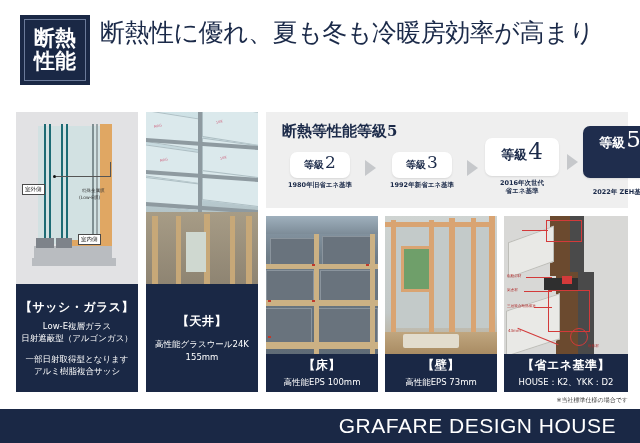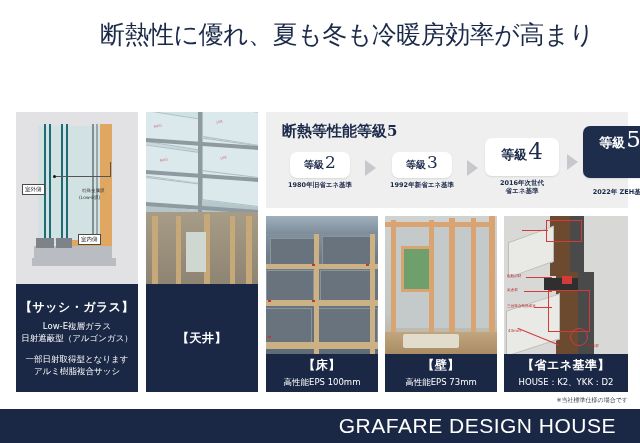--- a/index.html
+++ b/index.html
@@ -18,21 +18,21 @@
   }
   .badge-inner{
     width:60px;height:60px;border:1px solid #6b7a99;
     display:flex;flex-direction:column;align-items:center;justify-content:center;
     line-height:1.08;
   }
   .badge-line{color:#ffffff;font-size:21px;font-weight:bold;letter-spacing:0px;}
   .headline{position:absolute;left:100px;top:18px;width:530px;}
   .headline-line{
     font-size:25px;line-height:1.32;color:#1b2a49;letter-spacing:-0.5px;
-    font-family:Liberation Sans, sans-serif;white-space:nowrap;
+    font-family:Liberation Mono, monospace;white-space:nowrap;
   }
   
   .card{position:absolute;}
   .photo{position:relative;overflow:hidden;background:#d9dde2;}
   .cap{
     background:#1a2845;color:#ffffff;text-align:center;
     display:flex;flex-direction:column;align-items:center;justify-content:center;
   }
   .cap-title{font-size:12px;font-weight:bold;letter-spacing:0.5px;}
   .cap-sub{font-size:8.5px;line-height:1.45;margin-top:4px;}
@@ -119,20 +119,26 @@
     font-family:"Liberation Sans",sans-serif;
   }
   .note{
     position:absolute;right:12px;bottom:38px;font-size:6px;color:#333;white-space:nowrap;
   }
 </style>
 </head>
 <body>
 
 <div class="header">
+  <div class="badge">
+    <div class="badge-inner">
+      <span class="badge-line">断熱</span>
+      <span class="badge-line">性能</span>
+    </div>
+  </div>
   <div class="headline">
     <div class="headline-line">断熱性に優れ、夏も冬も冷暖房効率が高まり</div>
   </div>
 </div>
 
 <div class="card" style="left:16px;top:112px;width:122px;height:280px;">
   <div class="photo" style="width:122px;height:172px;">
     <div class="win">
       <div class="glass" style="left:22px;top:14px;width:74px;height:118px;"></div>
       <div class="pane" style="left:28px;top:12px;height:122px;"></div>
@@ -184,20 +190,21 @@
       <div class="stud" style="left:6px;top:104px;width:6px;height:68px;"></div>
       <div class="stud" style="left:30px;top:104px;width:5px;height:68px;"></div>
       <div class="stud" style="left:58px;top:102px;width:6px;height:70px;"></div>
       <div class="stud" style="left:84px;top:104px;width:5px;height:68px;"></div>
       <div class="stud" style="left:100px;top:104px;width:6px;height:68px;"></div>
       <div style="position:absolute;left:40px;top:120px;width:20px;height:40px;background:#cfd8d0;"></div>
     </div>
   </div>
   <div class="cap" style="width:112px;height:108px;">
     <div class="cap-title">【天井】</div>
+    <div class="cap-sub2">高性能グラスウール24K<br>155mm</div>
   </div>
 </div>
 
 <div class="gradepanel">
   <div class="gradetitle">断熱等性能等級5</div>
 
   <div class="step" style="left:12px;top:40px;width:84px;">
     <div class="chip" style="width:60px;height:26px;margin:0 auto;">
       <span class="lbl">等級</span>
       <span class="num">2</span>

